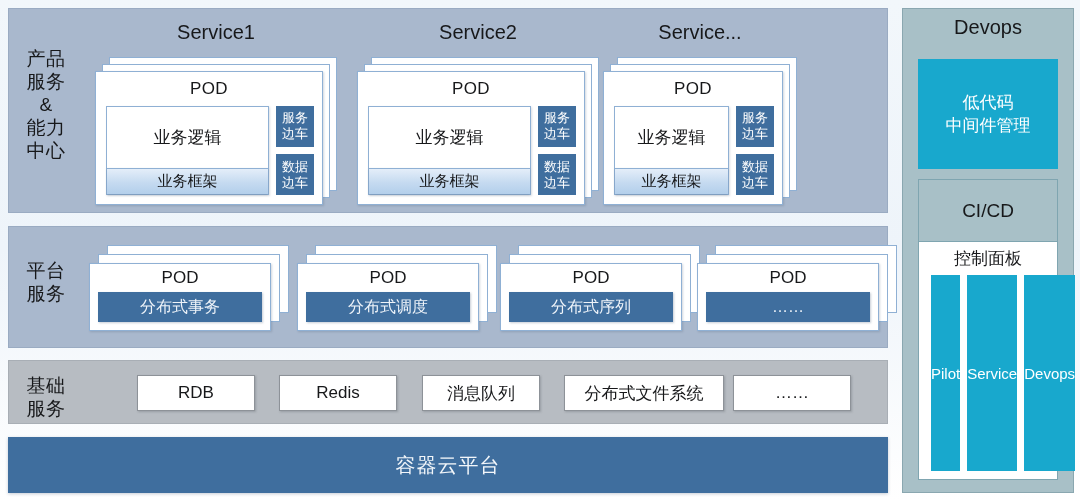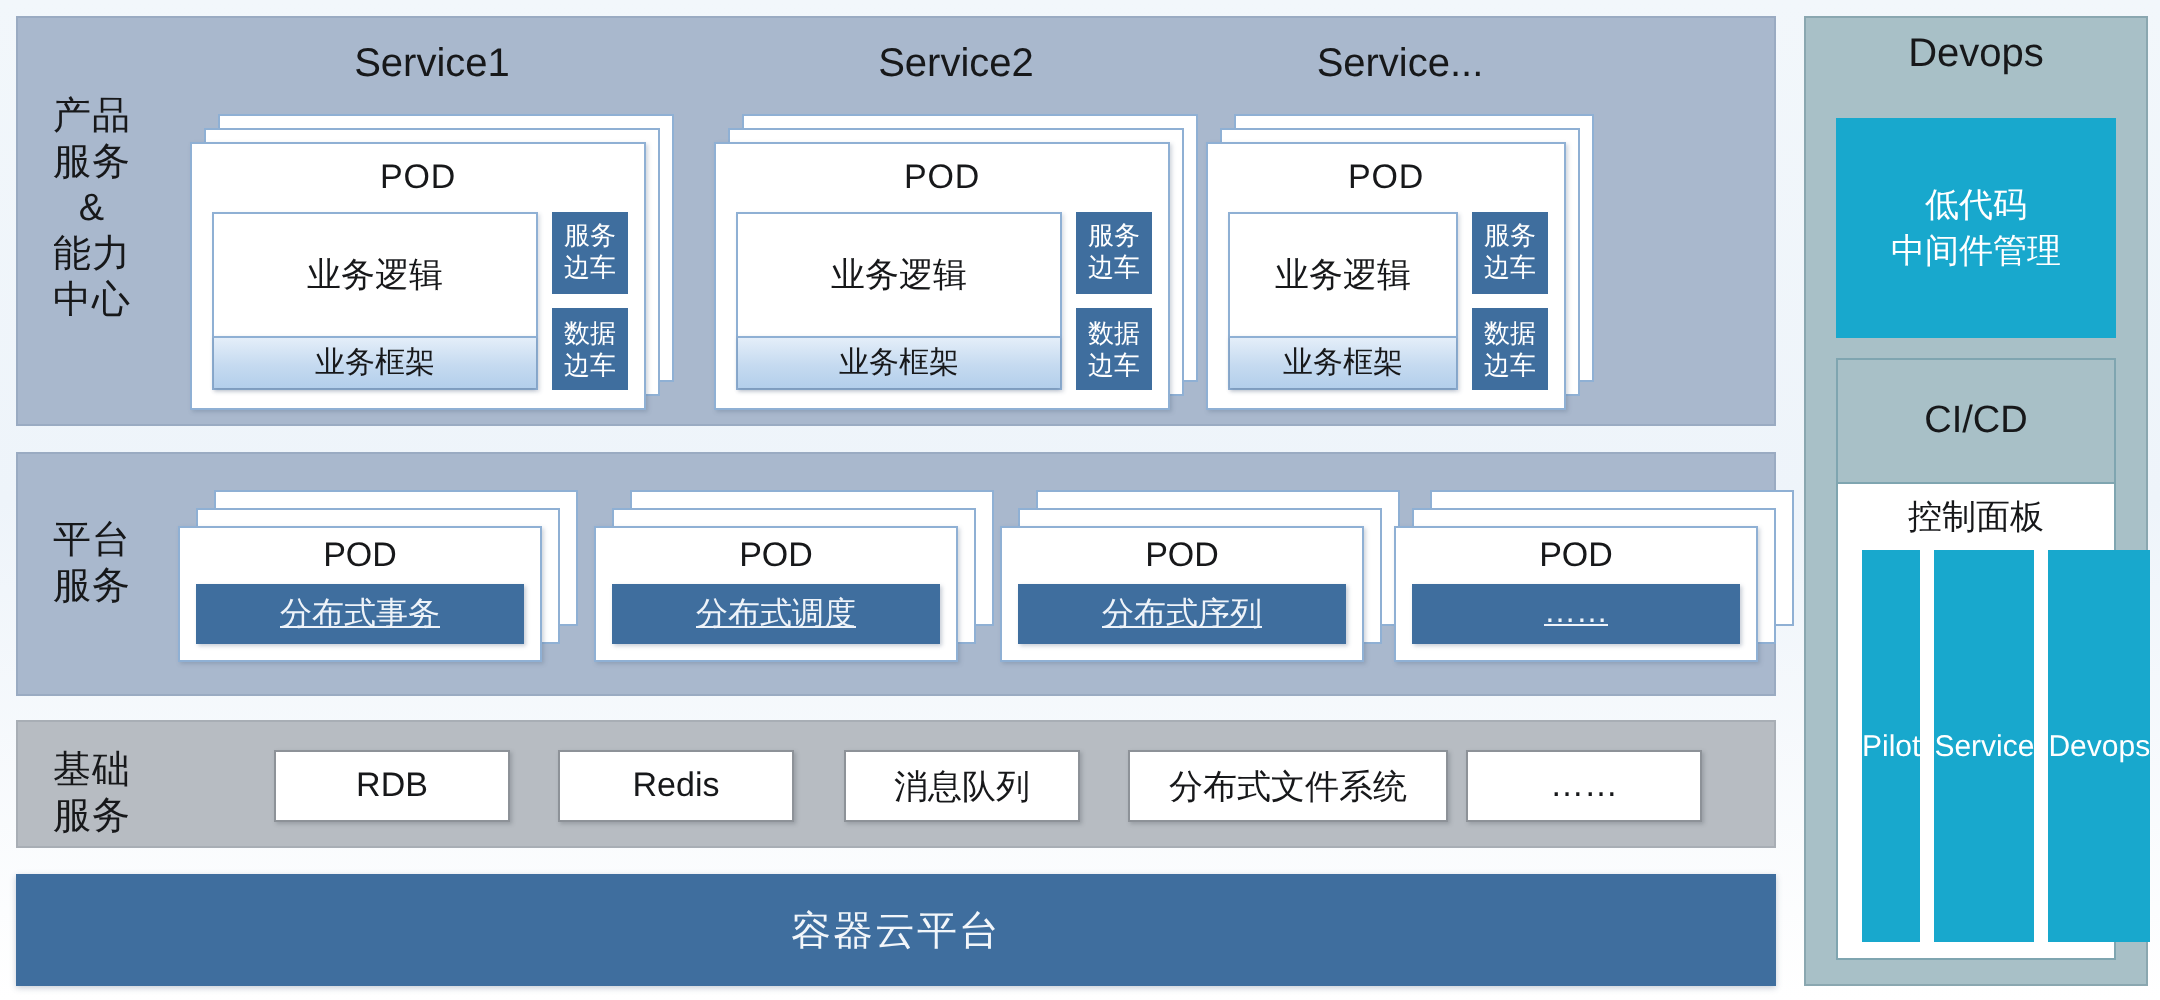--- a/index.html
+++ b/index.html
@@ -149,21 +149,20 @@
     text-align:center;font-size:17px;color:#17181a;margin-top:4px;
   }
   .plat-box{
     position:absolute;
     left:8px;right:8px;top:28px;bottom:8px;
     background:#3f6e9e;
     color:#eef3f9;
     font-size:16px;
     display:flex;align-items:center;justify-content:center;
     box-shadow:1px 1px 2px rgba(70,90,120,.3);
-    text-decoration:underline;
   }
 
   
   #band-infra{left:8px;top:360px;width:880px;height:64px;background:#b7bcc2;border:1px solid #a8aeb5;}
   #band-infra .band-label{top:13px;}
   .infra-box{
     position:absolute;
     top:14px;height:36px;
     background:#ffffff;
     border:1px solid #8d9298;

